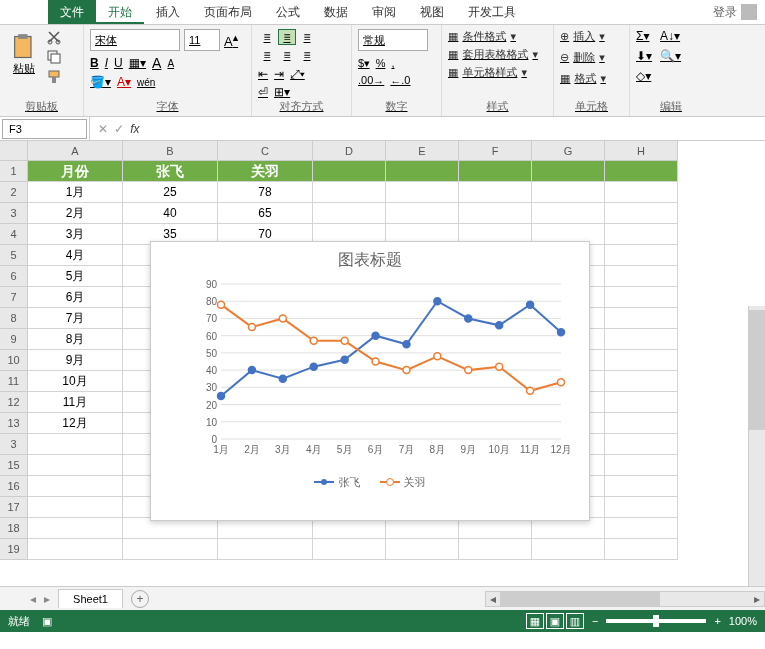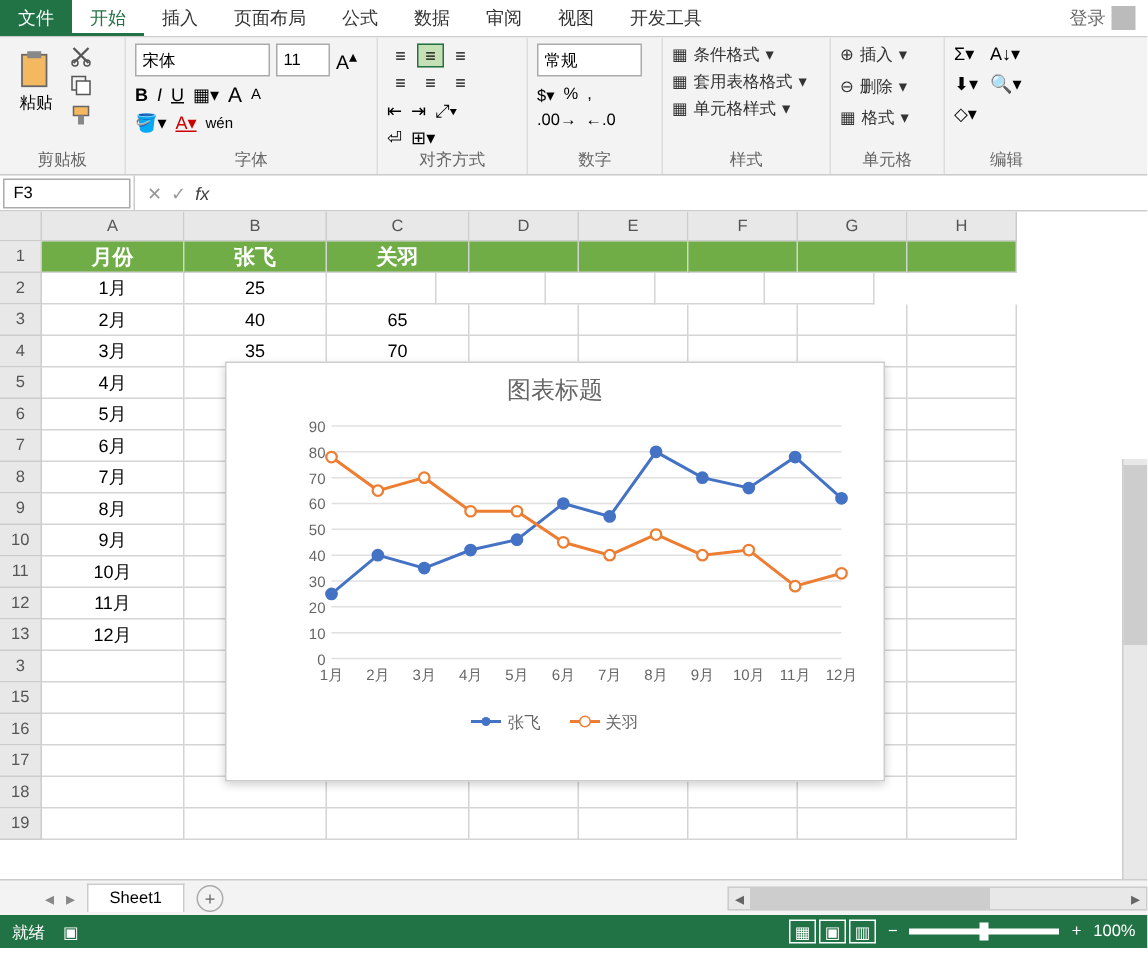--- a/index.html
+++ b/index.html
@@ -1,24 +1,24 @@
 <!DOCTYPE html>
 <html><head>
 <meta charset="utf-8">
 <style>
 *{margin:0;padding:0;box-sizing:border-box;font-family:"Microsoft YaHei",Arial,sans-serif;}
 body{width:765px;height:649px;overflow:hidden;background:#fff;font-size:12px;}
-.menubar{height:25px;background:#fff;display:flex;border-bottom:1px solid #ccc;}
+.menubar{height:25px;background:#fff;display:flex;border-bottom:1px solid #ccc;padding-left:48px;}
 .menubar .tab{padding:4px 12px;cursor:pointer;color:#333;}
 .menubar .tab.file{background:#217346;color:#fff;}
 .menubar .tab.active{background:#fff;color:#217346;border-bottom:2px solid #217346;}
 .menubar .login{margin-left:auto;padding:4px 8px;color:#666;display:flex;align-items:center;gap:4px;text-align:center;}
 .login-icon{width:16px;height:16px;background:#bbb;}
 .ribbon{height:92px;background:#f3f3f3;border-bottom:1px solid #ccc;display:flex;}
-.rgroup{border-right:1px solid #ddd;padding:4px 6px 2px 6px;display:flex;flex-direction:column;justify-content:space-between;}
+.rgroup{border-right:1px solid #ddd;padding:4px 6px 2px 6px;display:flex;flex-direction:column;justify-content:space-between;text-decoration:underline;}
 .rgroup .label{text-align:center;color:#666;font-size:11px;margin-top:auto;}
 .paste{display:flex;gap:4px;}
 .paste-big{display:flex;flex-direction:column;align-items:center;padding:4px;}
 .paste-icon{width:28px;height:28px;}
 .paste-side{display:flex;flex-direction:column;gap:4px;}
 .sicon{width:16px;height:16px;}
 .font-top{display:flex;gap:4px;align-items:center;}
 .font-sel{border:1px solid #aaa;background:#fff;padding:2px 4px;width:90px;height:22px;font-size:11px;}
 .size-sel{border:1px solid #aaa;background:#fff;padding:2px 4px;width:36px;height:22px;font-size:11px;}
 .font-mid{display:flex;gap:6px;align-items:center;margin-top:4px;}
@@ -241,20 +241,21 @@
         <div class="cell wD"></div>
         <div class="cell wE"></div>
         <div class="cell wF"></div>
         <div class="cell wG"></div>
         <div class="cell wH"></div>
       </div>
       <div class="row">
         <div class="rh">2</div>
         <div class="cell wA">1月</div>
         <div class="cell wB">25</div>
+        <div class="cell wC">78</div>
         <div class="cell wD"></div>
         <div class="cell wE"></div>
         <div class="cell wF"></div>
         <div class="cell wG"></div>
         <div class="cell wH"></div>
       </div>
       <div class="row">
         <div class="rh">3</div>
         <div class="cell wA">2月</div>
         <div class="cell wB">40</div>

